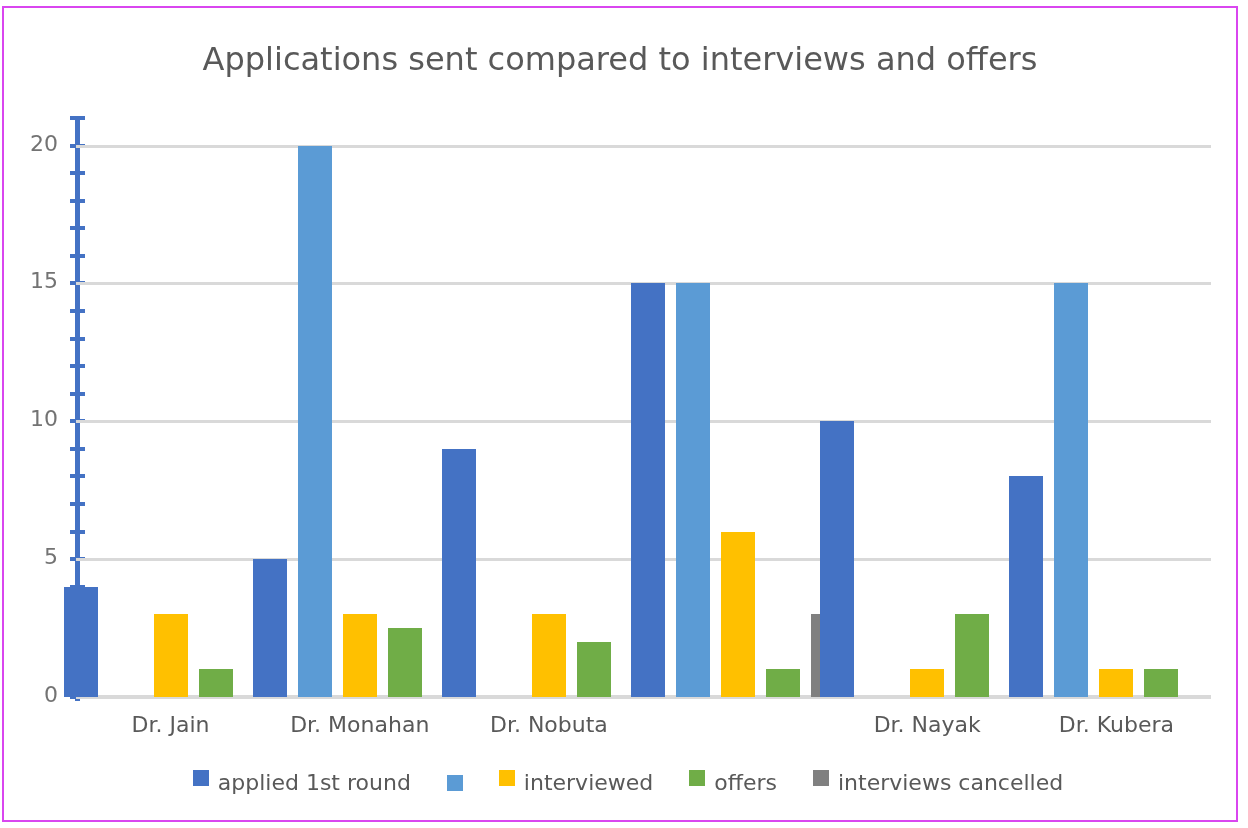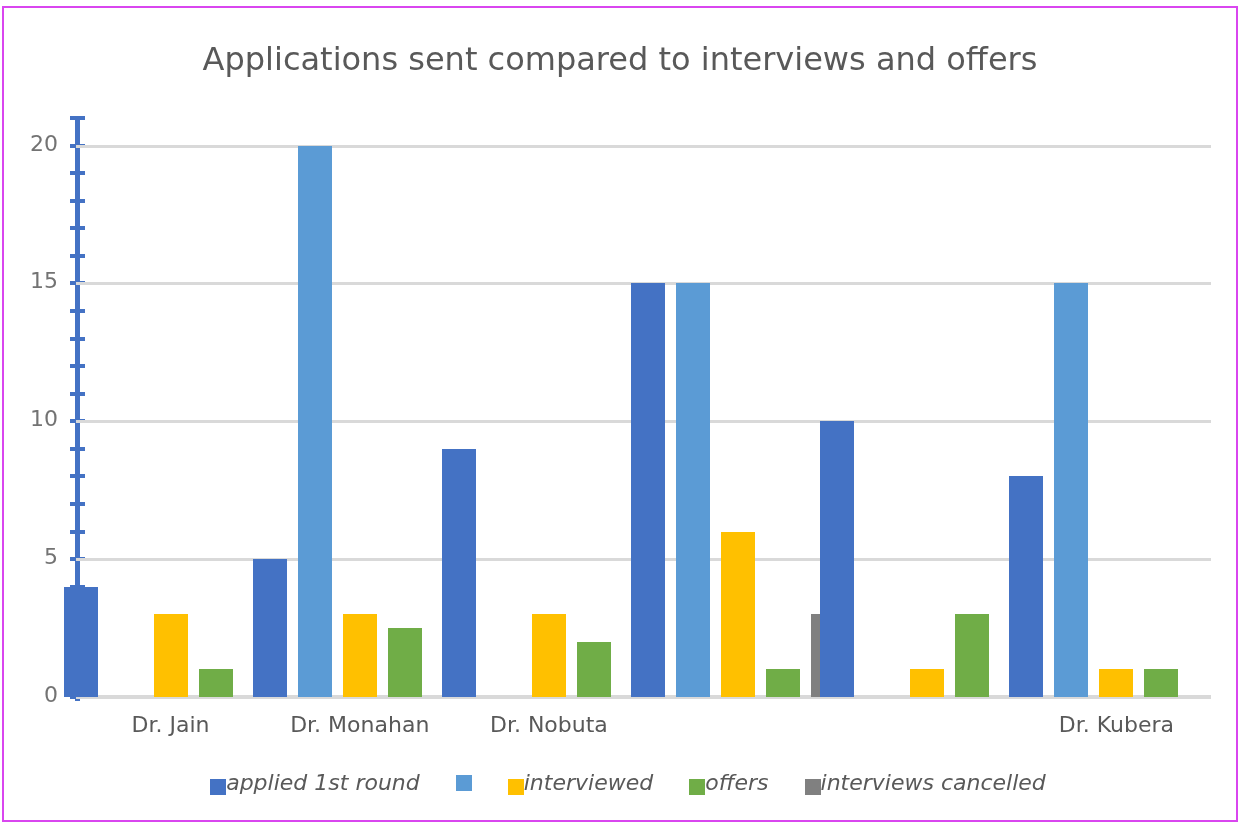--- a/index.html
+++ b/index.html
@@ -127,23 +127,23 @@
     left: 0;
     top: 762px;
     width: 1248px;
     display: flex;
     justify-content: center;
     align-items: center;
     gap: 36px;
   }
   .legend-item {
     display: flex;
-    align-items: flex-end;
-    white-space: nowrap;
-    font-style: italic;
+    align-items: flex-start;
+    gap: 9px;
+    white-space: nowrap;
   }
   .legend-swatch {
     width: 16px;
     height: 16px;
     display: block;
   }
   .legend-label {
     font-size: 22px;
     color: #595959;
   }
@@ -251,15 +251,16 @@
         </div>
         <div class="legend-item">
           <span class="legend-swatch" style="background: rgb(128, 128, 128);"></span>
           <span class="legend-label">interviews cancelled</span>
         </div>
       </div>
 
   <div class="cat-label" style="left: 261.167px; width: 189.167px;">Dr. Monahan</div>
       <div class="cat-label" style="left: 72px; width: 189.167px;">Dr. Jain</div>
       <div class="cat-label" style="left: 450.333px; width: 189.167px;">Dr. Nobuta</div>
+      <div class="cat-label" style="left: 828.667px; width: 189.167px;">Dr. Nayak</div>
       <div class="cat-label" style="left: 1017.83px; width: 189.167px;">Dr. Kubera</div>
     </div>
 </div>
 
 </body></html>

